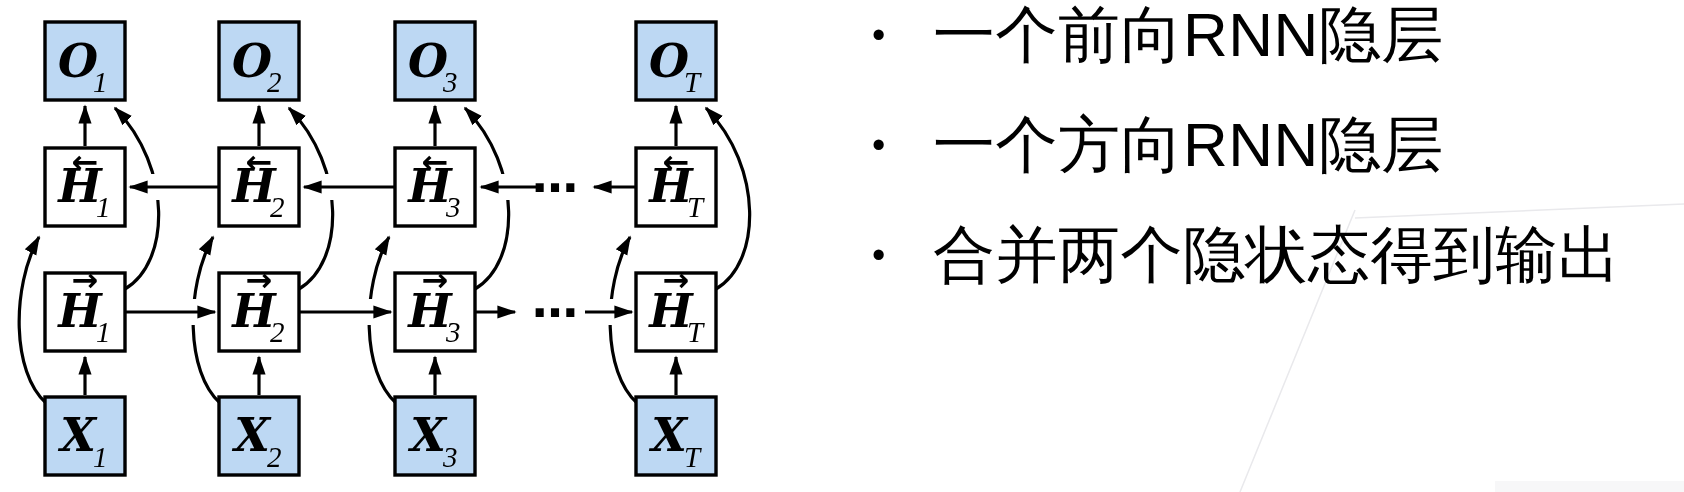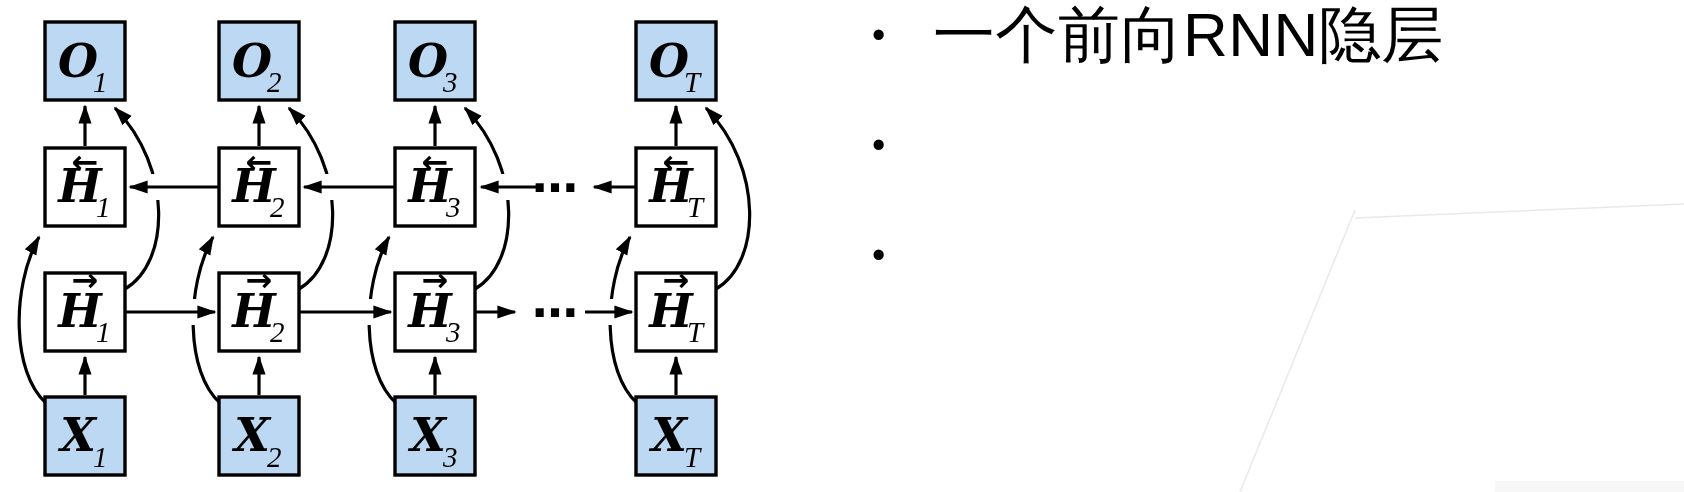--- a/index.html
+++ b/index.html
@@ -159,18 +159,20 @@
   <text class="dots" x="555" y="317">…</text>
 </svg>
 
 <ul class="bullets">
   <li>
     <span class="dot">•</span>
     <span class="txt">一个前向RNN隐层</span>
   </li>
   <li>
     <span class="dot">•</span>
+    <span class="txt">一个方向RNN隐层</span>
   </li>
   <li>
     <span class="dot">•</span>
+    <span class="txt">合并两个隐状态得到输出</span>
   </li>
 </ul>
 </div>
 
 </body></html>

